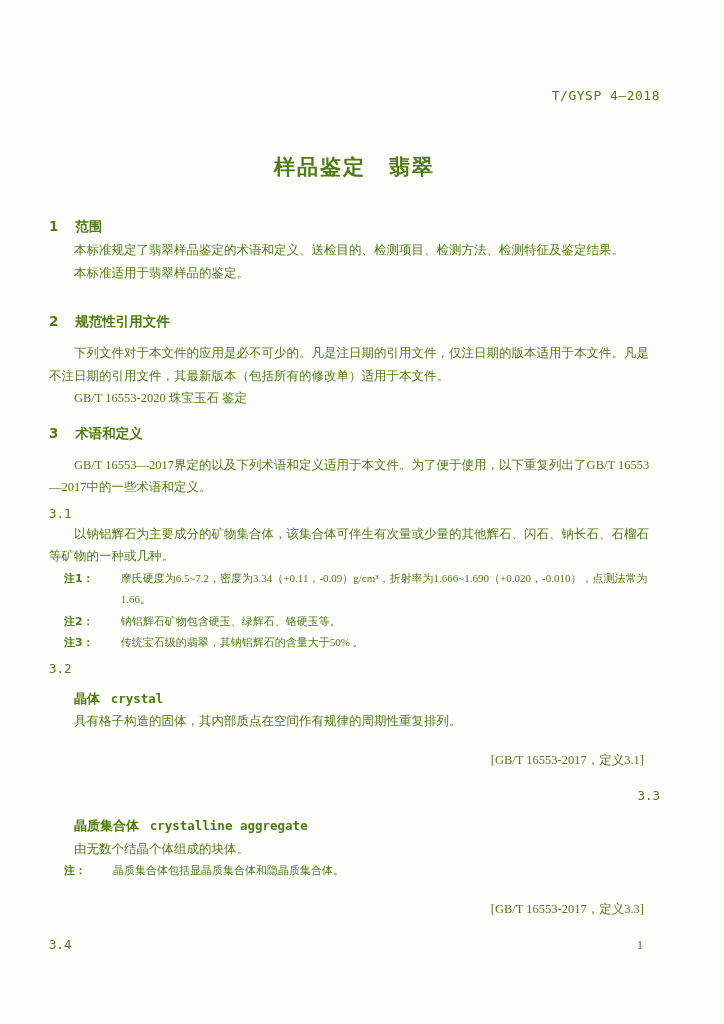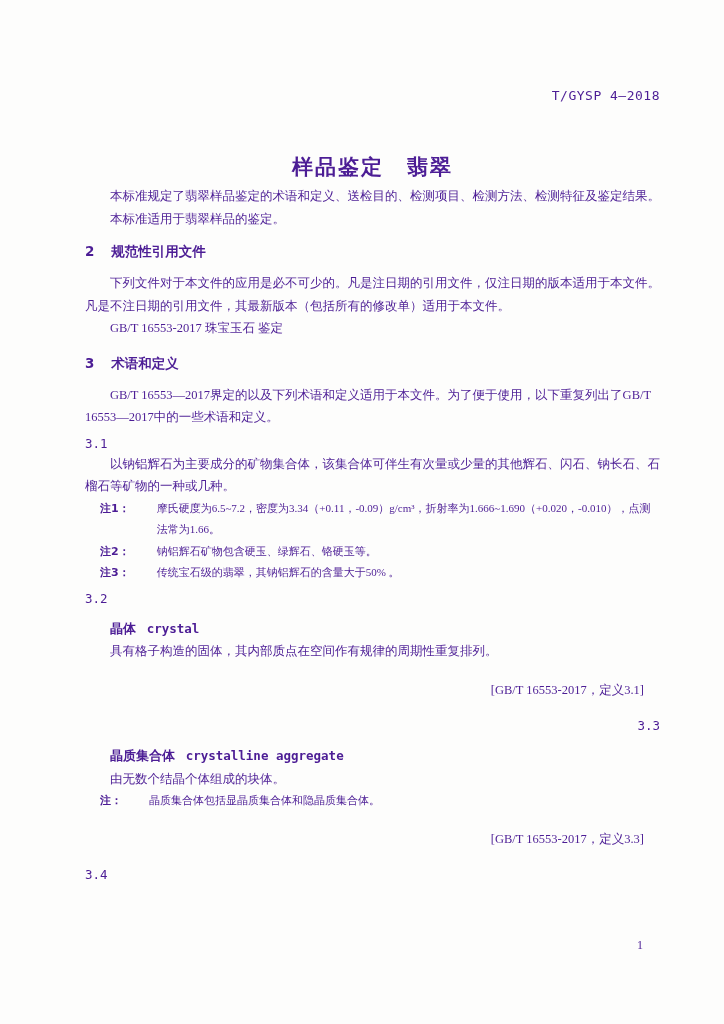--- a/index.html
+++ b/index.html
@@ -4,24 +4,24 @@
 <style>
   * { box-sizing: border-box; }
   html, body { margin: 0; padding: 0; background: #ffffff; }
 
   .page {
     position: relative;
     width: 724px;
     height: 1024px;
     margin: 0;
     background: #fdfdfc;
-    color: #4c1d95;
+    color: #4d7c0f;
     font-family: "Liberation Serif", "DejaVu Serif", serif;
     font-size: 12.5px;
-    padding: 88px 64px 0 85px;
+    padding: 88px 64px 0 49px;
     overflow: hidden;
   }
 
   .doc-ref {
     text-align: right;
     font-family: "DejaVu Sans Mono", monospace;
     font-size: 13px;
     letter-spacing: 0.5px;
     line-height: 15px;
   }
@@ -78,21 +78,21 @@
     font-family: "DejaVu Sans", "Liberation Sans", sans-serif;
     font-weight: bold;
     margin-right: 4px;
   }
   .note-text { flex: 1; }
 
   .source-line { margin: 16px; padding-left: 2em; line-height: 22.5px; text-align: right; }
 
   .mt-sec1   { margin-top: 36px; }
   .mt-p1     { margin-top: 4px; }
-  .mt-sec2   { margin-top: 12px; }
+  .mt-sec2   { margin-top: 28px; }
   .mt-p2     { margin-top: 12px; }
   .mt-sec3   { margin-top: 14px; }
   .mt-p3     { margin-top: 12px; }
   .mt-t1num  { margin-top: 6px; }
   .mt-term1  { margin-top: 10px; }
   .mt-t2num  { margin-top: 6px; }
   .mt-term2  { margin-top: 10px; }
   .mt-t3num  { margin-top: 8px; text-align: right; }
   .mt-term3  { margin-top: 10px; }
   .mt-t4num  { margin-top: 10px; }
@@ -107,29 +107,33 @@
 </style>
 </head>
 <body>
 
 <div class="page">
 
   <div class="doc-ref">T/GYSP 4—2018</div>
 
   <h1 class="title">样品鉴定　翡翠</h1>
 
+  <div class="clause mt-sec1">
+    <span class="num">1</span>
+    <span class="txt">范围</span>
+  </div>
   <p class="body indent mt-p1">本标准规定了翡翠样品鉴定的术语和定义、送检目的、检测项目、检测方法、检测特征及鉴定结果。</p>
   <p class="body indent">本标准适用于翡翠样品的鉴定。</p>
 
   <div class="clause mt-sec2">
     <span class="num">2</span>
     <span class="txt">规范性引用文件</span>
   </div>
   <p class="body indent mt-p2">下列文件对于本文件的应用是必不可少的。凡是注日期的引用文件，仅注日期的版本适用于本文件。凡是不注日期的引用文件，其最新版本（包括所有的修改单）适用于本文件。</p>
-  <p class="body indent">GB/T 16553-2017 珠宝玉石 鉴定</p>
+  <p class="body indent">GB/T 16553-2020 珠宝玉石 鉴定</p>
 
   <div class="clause mt-sec3">
     <span class="num">3</span>
     <span class="txt">术语和定义</span>
   </div>
   <p class="body indent mt-p3">GB/T 16553—2017界定的以及下列术语和定义适用于本文件。为了便于使用，以下重复列出了GB/T 16553—2017中的一些术语和定义。</p>
 
   <div class="term-num mt-t1num">3.1</div>
   <p class="body indent">以钠铝辉石为主要成分的矿物集合体，该集合体可伴生有次量或少量的其他辉石、闪石、钠长石、石榴石等矿物的一种或几种。</p>
   <div class="note">

